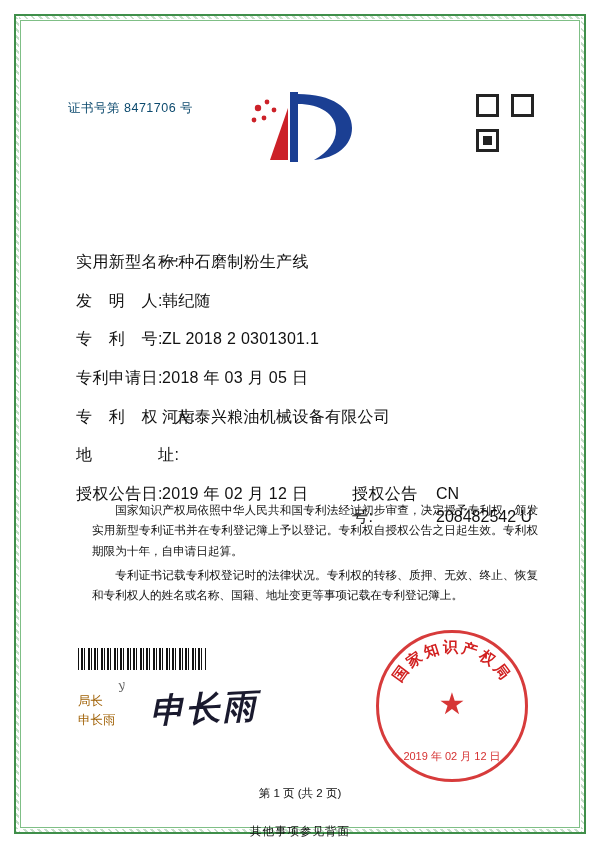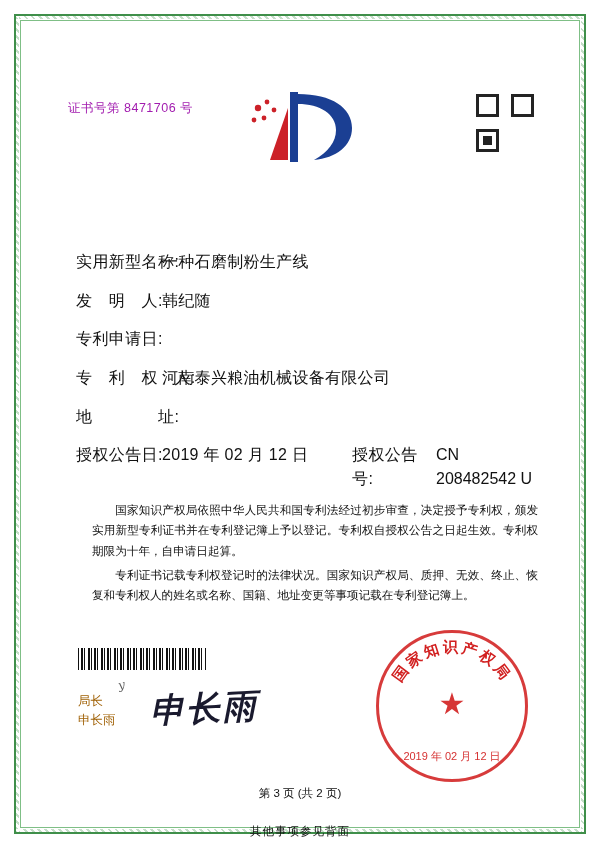--- a/index.html
+++ b/index.html
@@ -53,21 +53,21 @@
     -webkit-mask-composite: xor;
     mask-composite: exclude;
     pointer-events: none;
   }
 
   .cert-no {
     position: absolute;
     left: 68px;
     top: 100px;
     font-size: 12.5px;
-    color: #a21caf;
+    color: #0c4a6e;
     letter-spacing: 0.5px;
   }
 
   
   .qr {
     position: absolute;
     right: 64px;
     top: 92px;
     width: 62px;
     height: 62px;
@@ -322,40 +322,45 @@
   <div class="fields">
     <div class="field-row">
       <span class="field-label">实用新型名称:</span>
       <span class="field-value">一种石磨制粉生产线</span>
     </div>
     <div class="field-row">
       <span class="field-label">发　明　人:</span>
       <span class="field-value">韩纪随</span>
     </div>
     <div class="field-row">
+      <span class="field-label">专　利　号:</span>
+      <span class="field-value">ZL 2018 2 0301301.1</span>
+    </div>
+    <div class="field-row">
       <span class="field-label">专利申请日:</span>
+      <span class="field-value">2018 年 03 月 05 日</span>
     </div>
     <div class="field-row">
       <span class="field-label">专　利　权　人:</span>
       <span class="field-value">河南泰兴粮油机械设备有限公司</span>
     </div>
     <div class="field-row">
       <span class="field-label">地　　　　址:</span>
     </div>
     <div class="field-row pair">
       <span class="field-label">授权公告日:</span>
       <span class="field-value">2019 年 02 月 12 日</span>
       <span class="field-label2">授权公告号:</span>
       <span class="field-value2">CN 208482542 U</span>
     </div>
   </div>
 
   <div class="paragraphs">
     <p>国家知识产权局依照中华人民共和国专利法经过初步审查，决定授予专利权，颁发实用新型专利证书并在专利登记簿上予以登记。专利权自授权公告之日起生效。专利权期限为十年，自申请日起算。</p>
-    <p>专利证书记载专利权登记时的法律状况。国家知识产权局、质押、无效、终止、恢复和专利权人的姓名或名称、国籍、地址变更等事项记载在专利登记簿上。</p>
+    <p>专利证书记载专利权登记时的法律状况。专利权的转移、质押、无效、终止、恢复和专利权人的姓名或名称、国籍、地址变更等事项记载在专利登记簿上。</p>
   </div>
 
   <div class="barcode"></div>
 
   <div class="signature-block">
     <div>局长</div>
     <div>申长雨</div>
   </div>
   <div class="hand-small">y</div>
   <div class="handwriting">申长雨</div>
@@ -367,16 +372,16 @@
         <path id="arcpath" d="M 18 80 A 58 58 0 0 1 134 80" fill="none"></path>
       </defs>
       <text>
         <textPath href="#arcpath" startOffset="50%" text-anchor="middle">国家知识产权局</textPath>
       </text>
     </svg>
     <div class="seal-star">★</div>
     <div class="seal-date">2019 年 02 月 12 日</div>
   </div>
 
-  <div class="page-no">第 3 页 (共 2 页)</div>
+  <div class="page-no">第 1 页 (共 2 页)</div>
   <div class="footer-note">其他事项参见背面</div>
 
 </div>
 
 </body></html>

